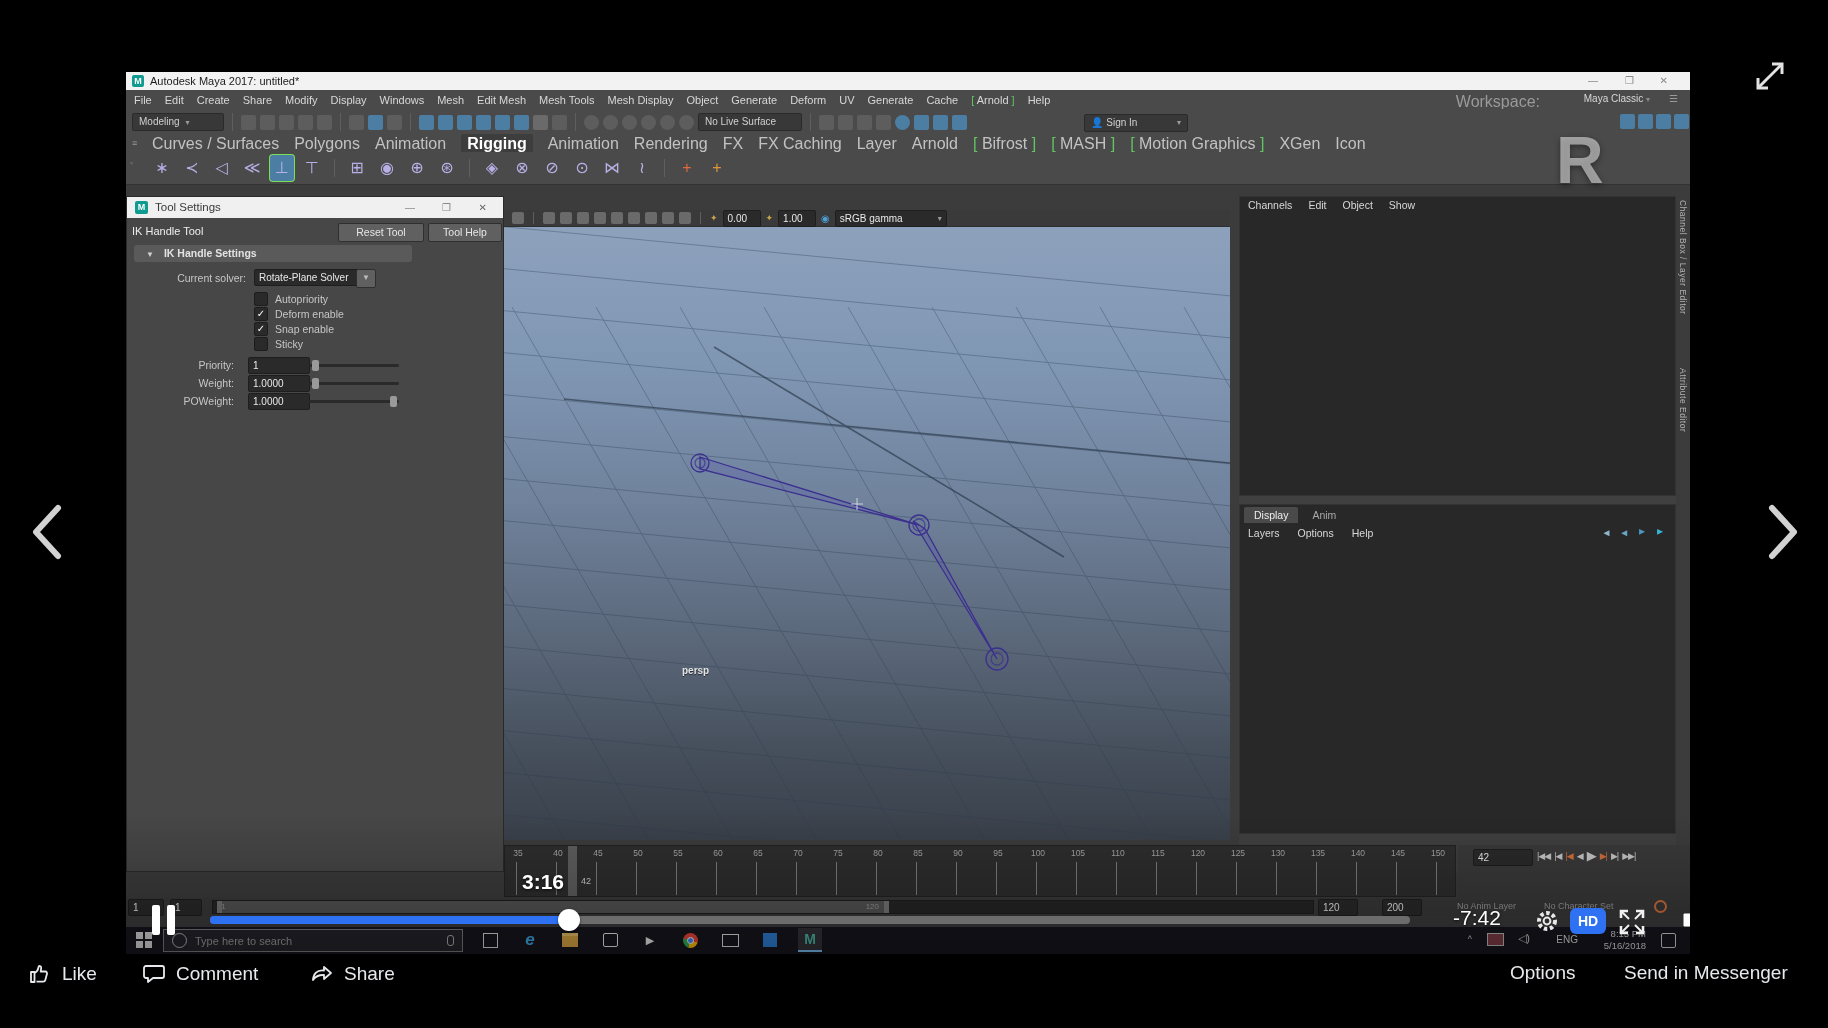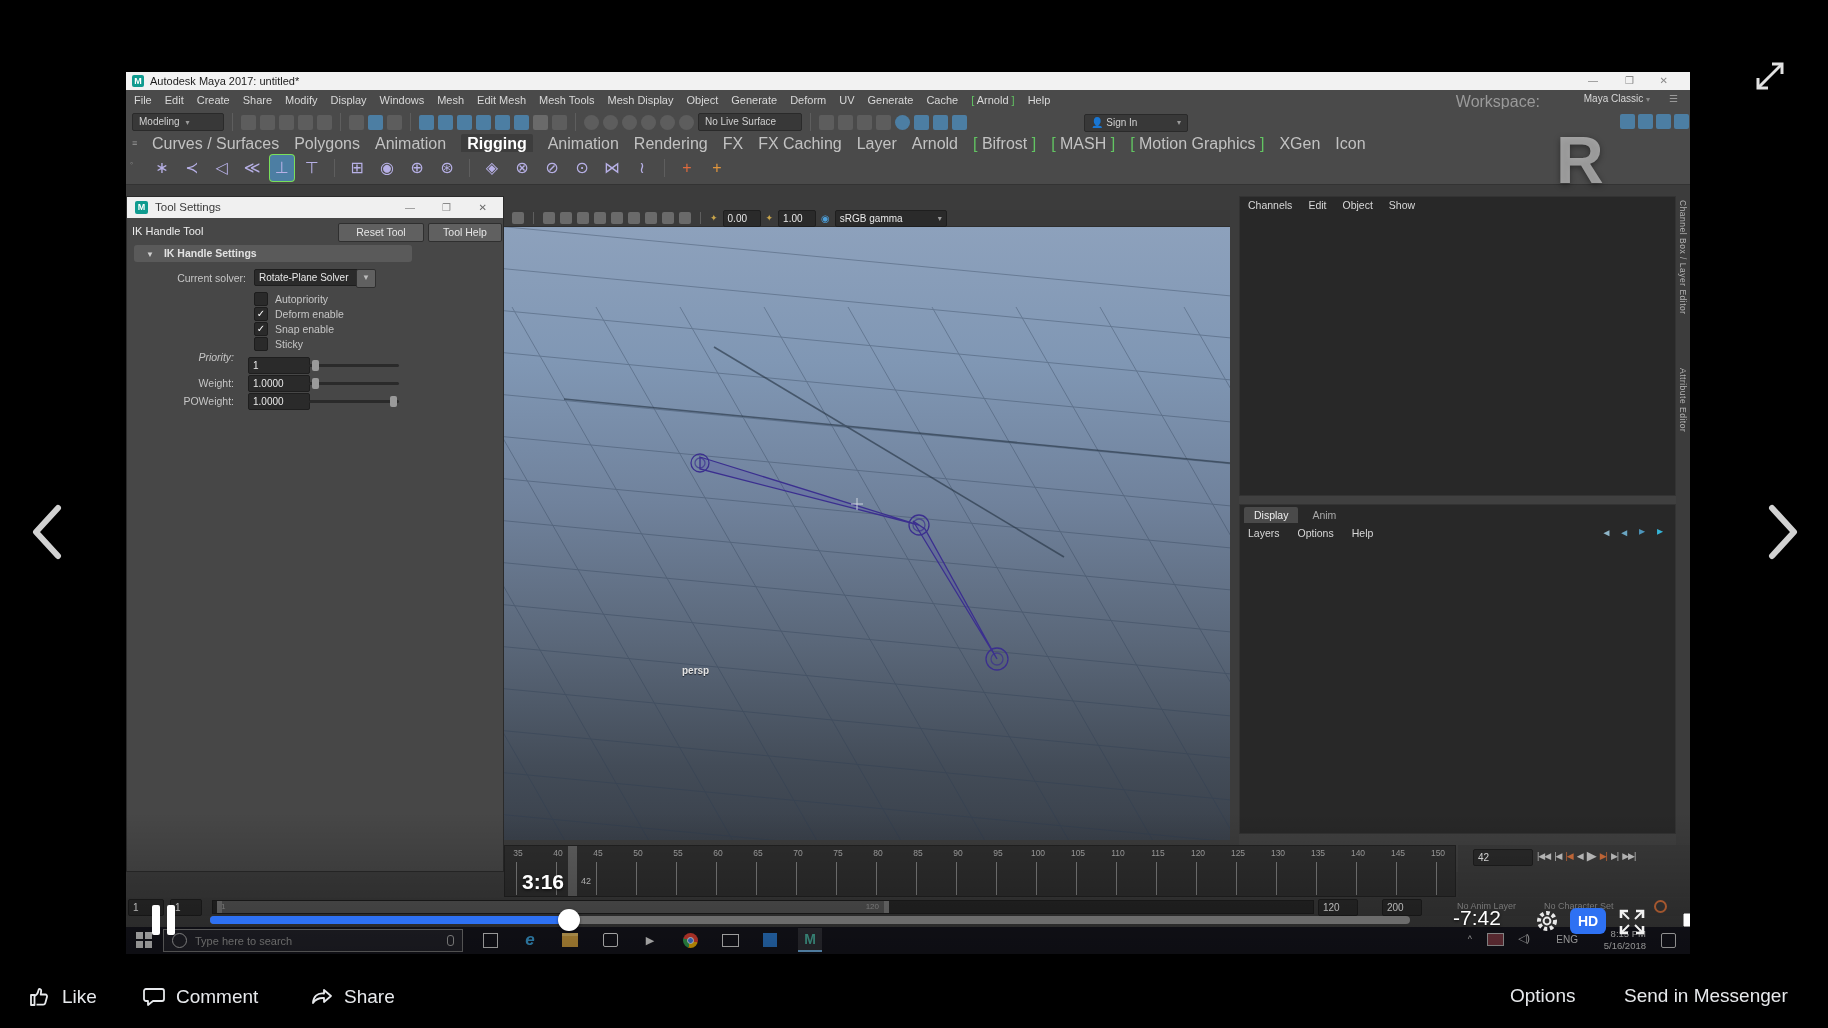--- a/index.html
+++ b/index.html
@@ -83,21 +83,21 @@
   .app{width:24px;height:24px;display:flex;align-items:center;justify-content:center;}
   .tray{color:#d8d8d8;font-size:10px;}
   
   #ovgrad{left:0;top:740px;width:1564px;height:142px;background:linear-gradient(rgba(0,0,0,0),rgba(0,0,0,.35));z-index:5;pointer-events:none;}
   .ov{z-index:6;}
   #pt{left:396px;top:798px;color:#fff;font-size:21px;font-weight:bold;text-shadow:0 1px 3px rgba(0,0,0,.8);}
   #rt{left:1327px;top:834px;color:#fff;font-size:21px;text-shadow:0 1px 3px rgba(0,0,0,.8);}
   #hdbadge{left:1444px;top:836px;width:36px;height:26px;background:#2e71f3;border-radius:6px;color:#fff;font-weight:bold;font-size:14px;text-align:center;line-height:26px;}
   #wm{left:1430px;top:50px;color:rgba(240,240,240,.55);font-size:66px;font-weight:bold;z-index:5;text-shadow:0 2px 6px rgba(0,0,0,.4);}
   
-  .foot{top:985px;color:#e7e9ec;font-size:19px;display:flex;align-items:center;gap:10px;}
+  .foot{top:962px;color:#e7e9ec;font-size:19px;display:flex;align-items:center;gap:10px;}
   .foot svg{display:block;}
   .chev{top:500px;z-index:9;}
 </style>
 </head>
 <body>
 
 <div class="abs" id="video">
 
   <div class="abs" id="mtitle">
     <div class="abs ic">M</div>
@@ -524,21 +524,21 @@
           <span class="cb">✓</span>
           <span class="cbl">Snap enable</span>
         </div>
         <div class="abs" style="left: 127px; top: 140px; display: flex; gap: 7px; align-items: center;">
           <span class="cb"></span>
           <span class="cbl">Sticky</span>
         </div>
       </div>
     <div id="slrows">
         <div>
-          <div class="abs lbl" style="left: 0px; top: 154px; width: 107px; font-style: italic;">Priority:</div>
+          <div class="abs lbl" style="left: 0px; top: 162px; width: 107px;">Priority:</div>
           <div class="abs fld" style="left: 121px; top: 160px; width: 52px;">1</div>
           <div class="abs strack" style="left: 182px; top: 167px; width: 90px;">
             <div class="abs shandle" style="left: 3.32px;"></div>
           </div>
         </div>
         <div>
           <div class="abs lbl" style="left: 0px; top: 180px; width: 107px;">Weight:</div>
           <div class="abs fld" style="left: 121px; top: 178px; width: 52px;">1.0000</div>
           <div class="abs strack" style="left: 182px; top: 185px; width: 90px;">
             <div class="abs shandle" style="left: 3.32px;"></div>

